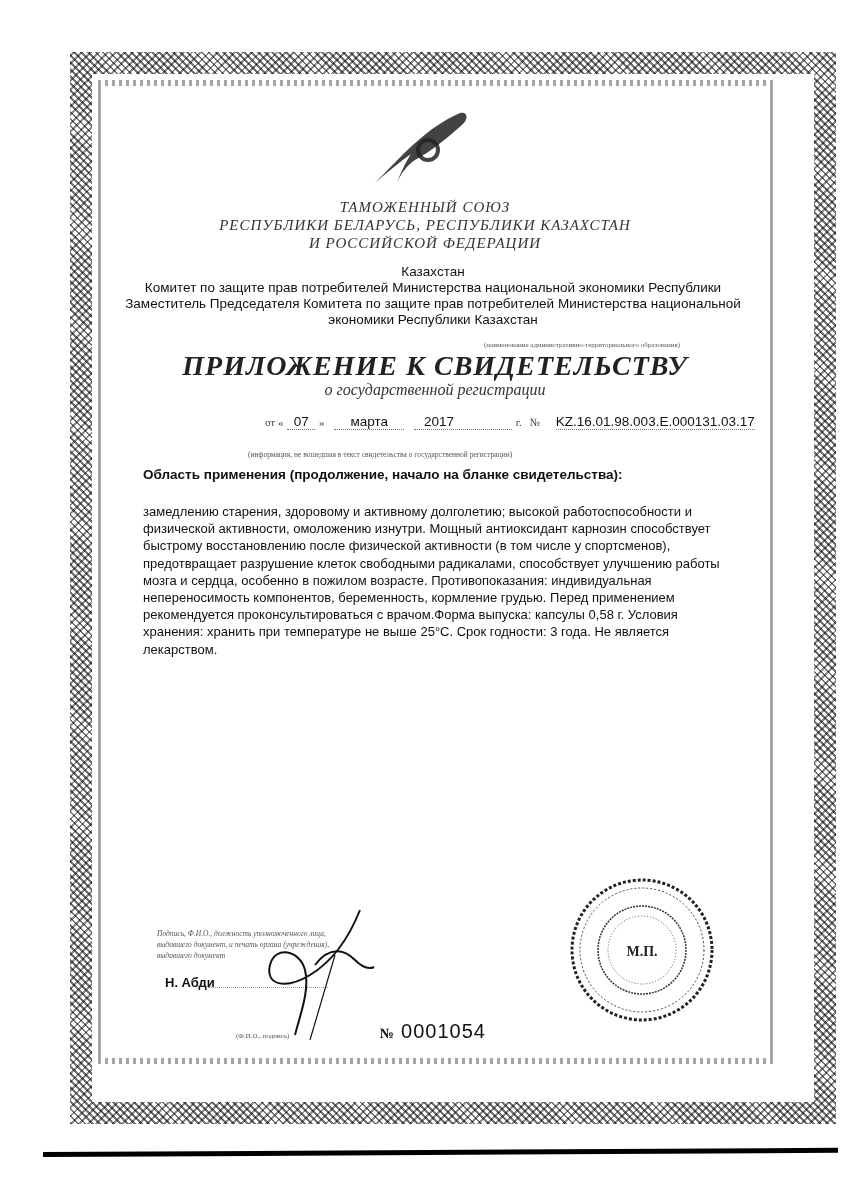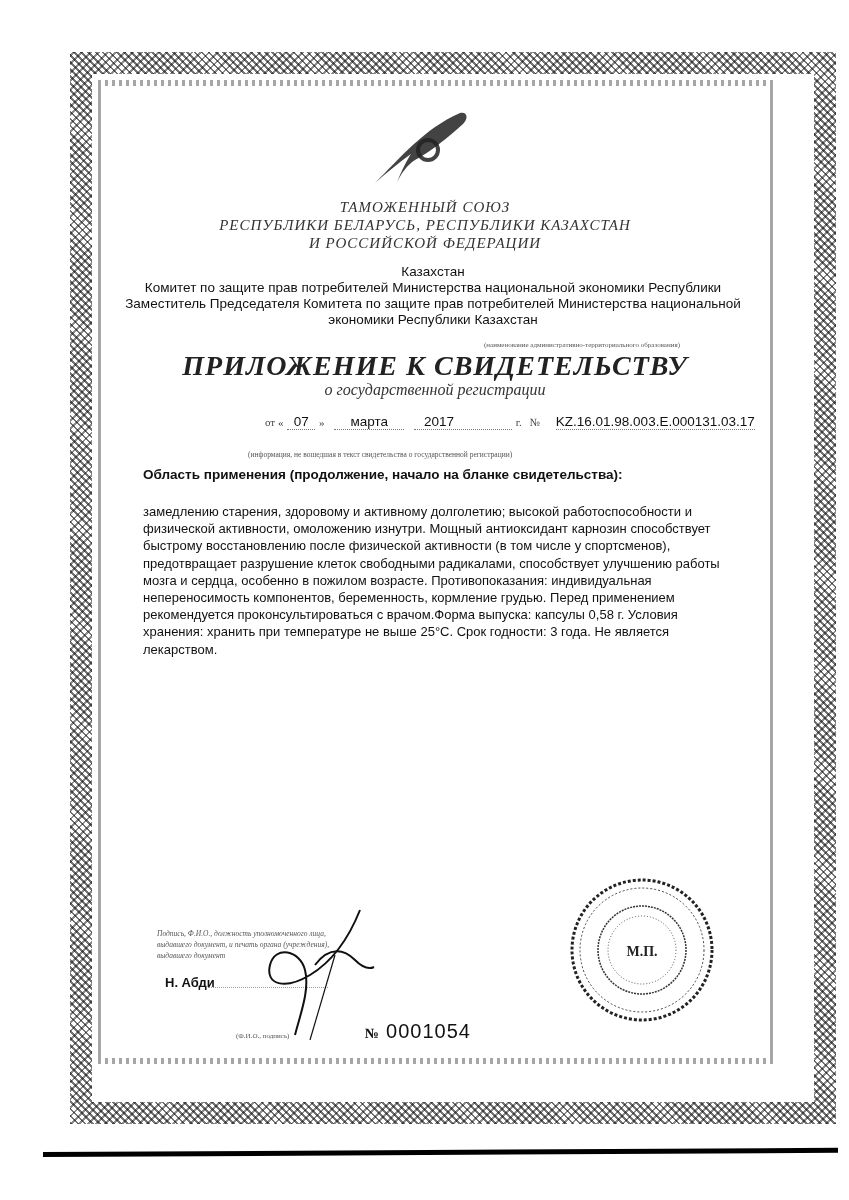--- a/index.html
+++ b/index.html
@@ -49,21 +49,21 @@
   .scope-body { position:absolute; left:143px; top:503px; width:600px; font-size:13px; line-height:17.2px; }
 
   .sign-block { position:absolute; left:157px; top:928px; width:260px; font-family:"Liberation Serif", serif; font-size:7.5px; line-height:11px; color:#555;font-style:italic; }
   .signer { position:absolute; left:165px; top:975px; font-weight:bold; font-size:13px; }
   .signer-line { position:absolute; left:208px; top:987px; width:120px; border-bottom:1px dotted #999; }
   .signer-caption { position:absolute; left:236px; top:992px; font-family:"Liberation Serif", serif; font-size:7px; color:#555;margin-top:40px; }
   .signature { position:absolute; left:240px; top:905px; width:140px; height:135px; }
 
   .seal { position:absolute; left:568px; top:876px; width:148px; height:148px; }
 
-  .serial { position:absolute; left:365px; top:1020px; font-size:20px; letter-spacing:1px; white-space:nowrap;text-align:center; }
+  .serial { position:absolute; left:380px; top:1020px; font-size:20px; letter-spacing:1px; white-space:nowrap;text-align:center; }
   .serial .no { font-family:"Liberation Serif", serif; font-size:14px; font-weight:bold; margin-right:6px; }
 
   .bottom-rule { position:absolute; left:43px; top:1152px; width:795px; height:5px; background:#000; transform:rotate(-0.3deg); transform-origin:left center; }
 </style>
 </head>
 <body>
 
 <div class="page">
 
   <div class="border-outer"></div>

